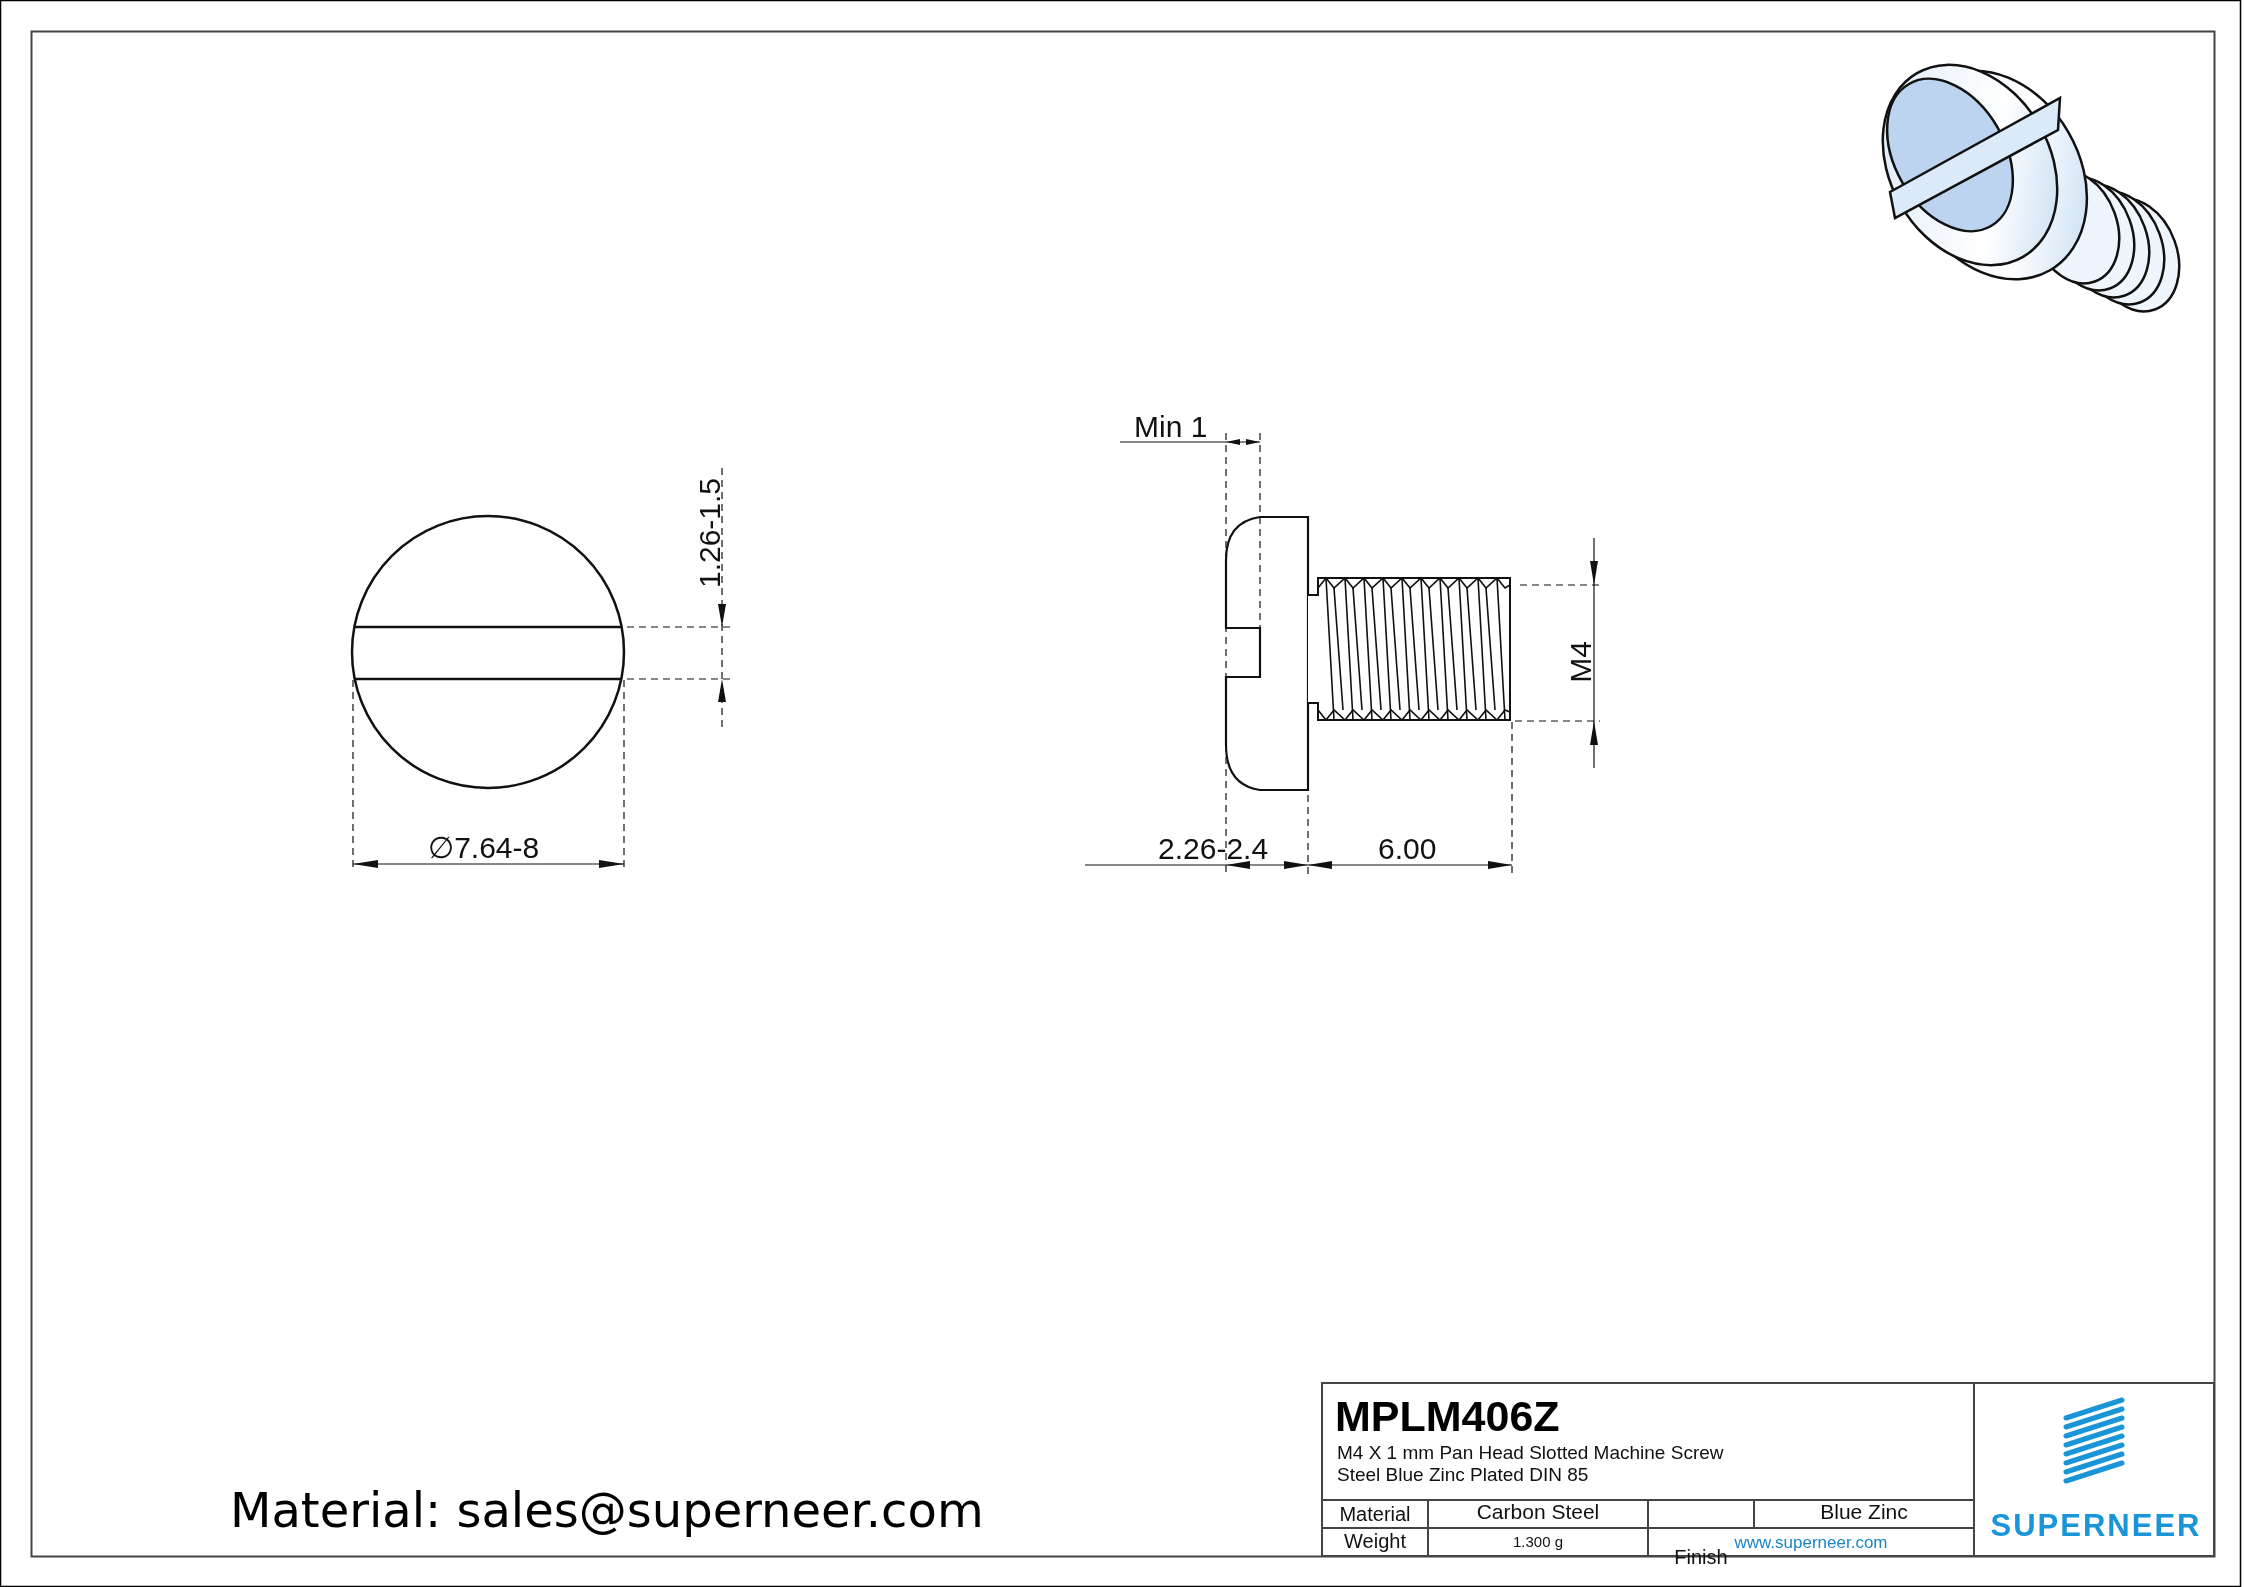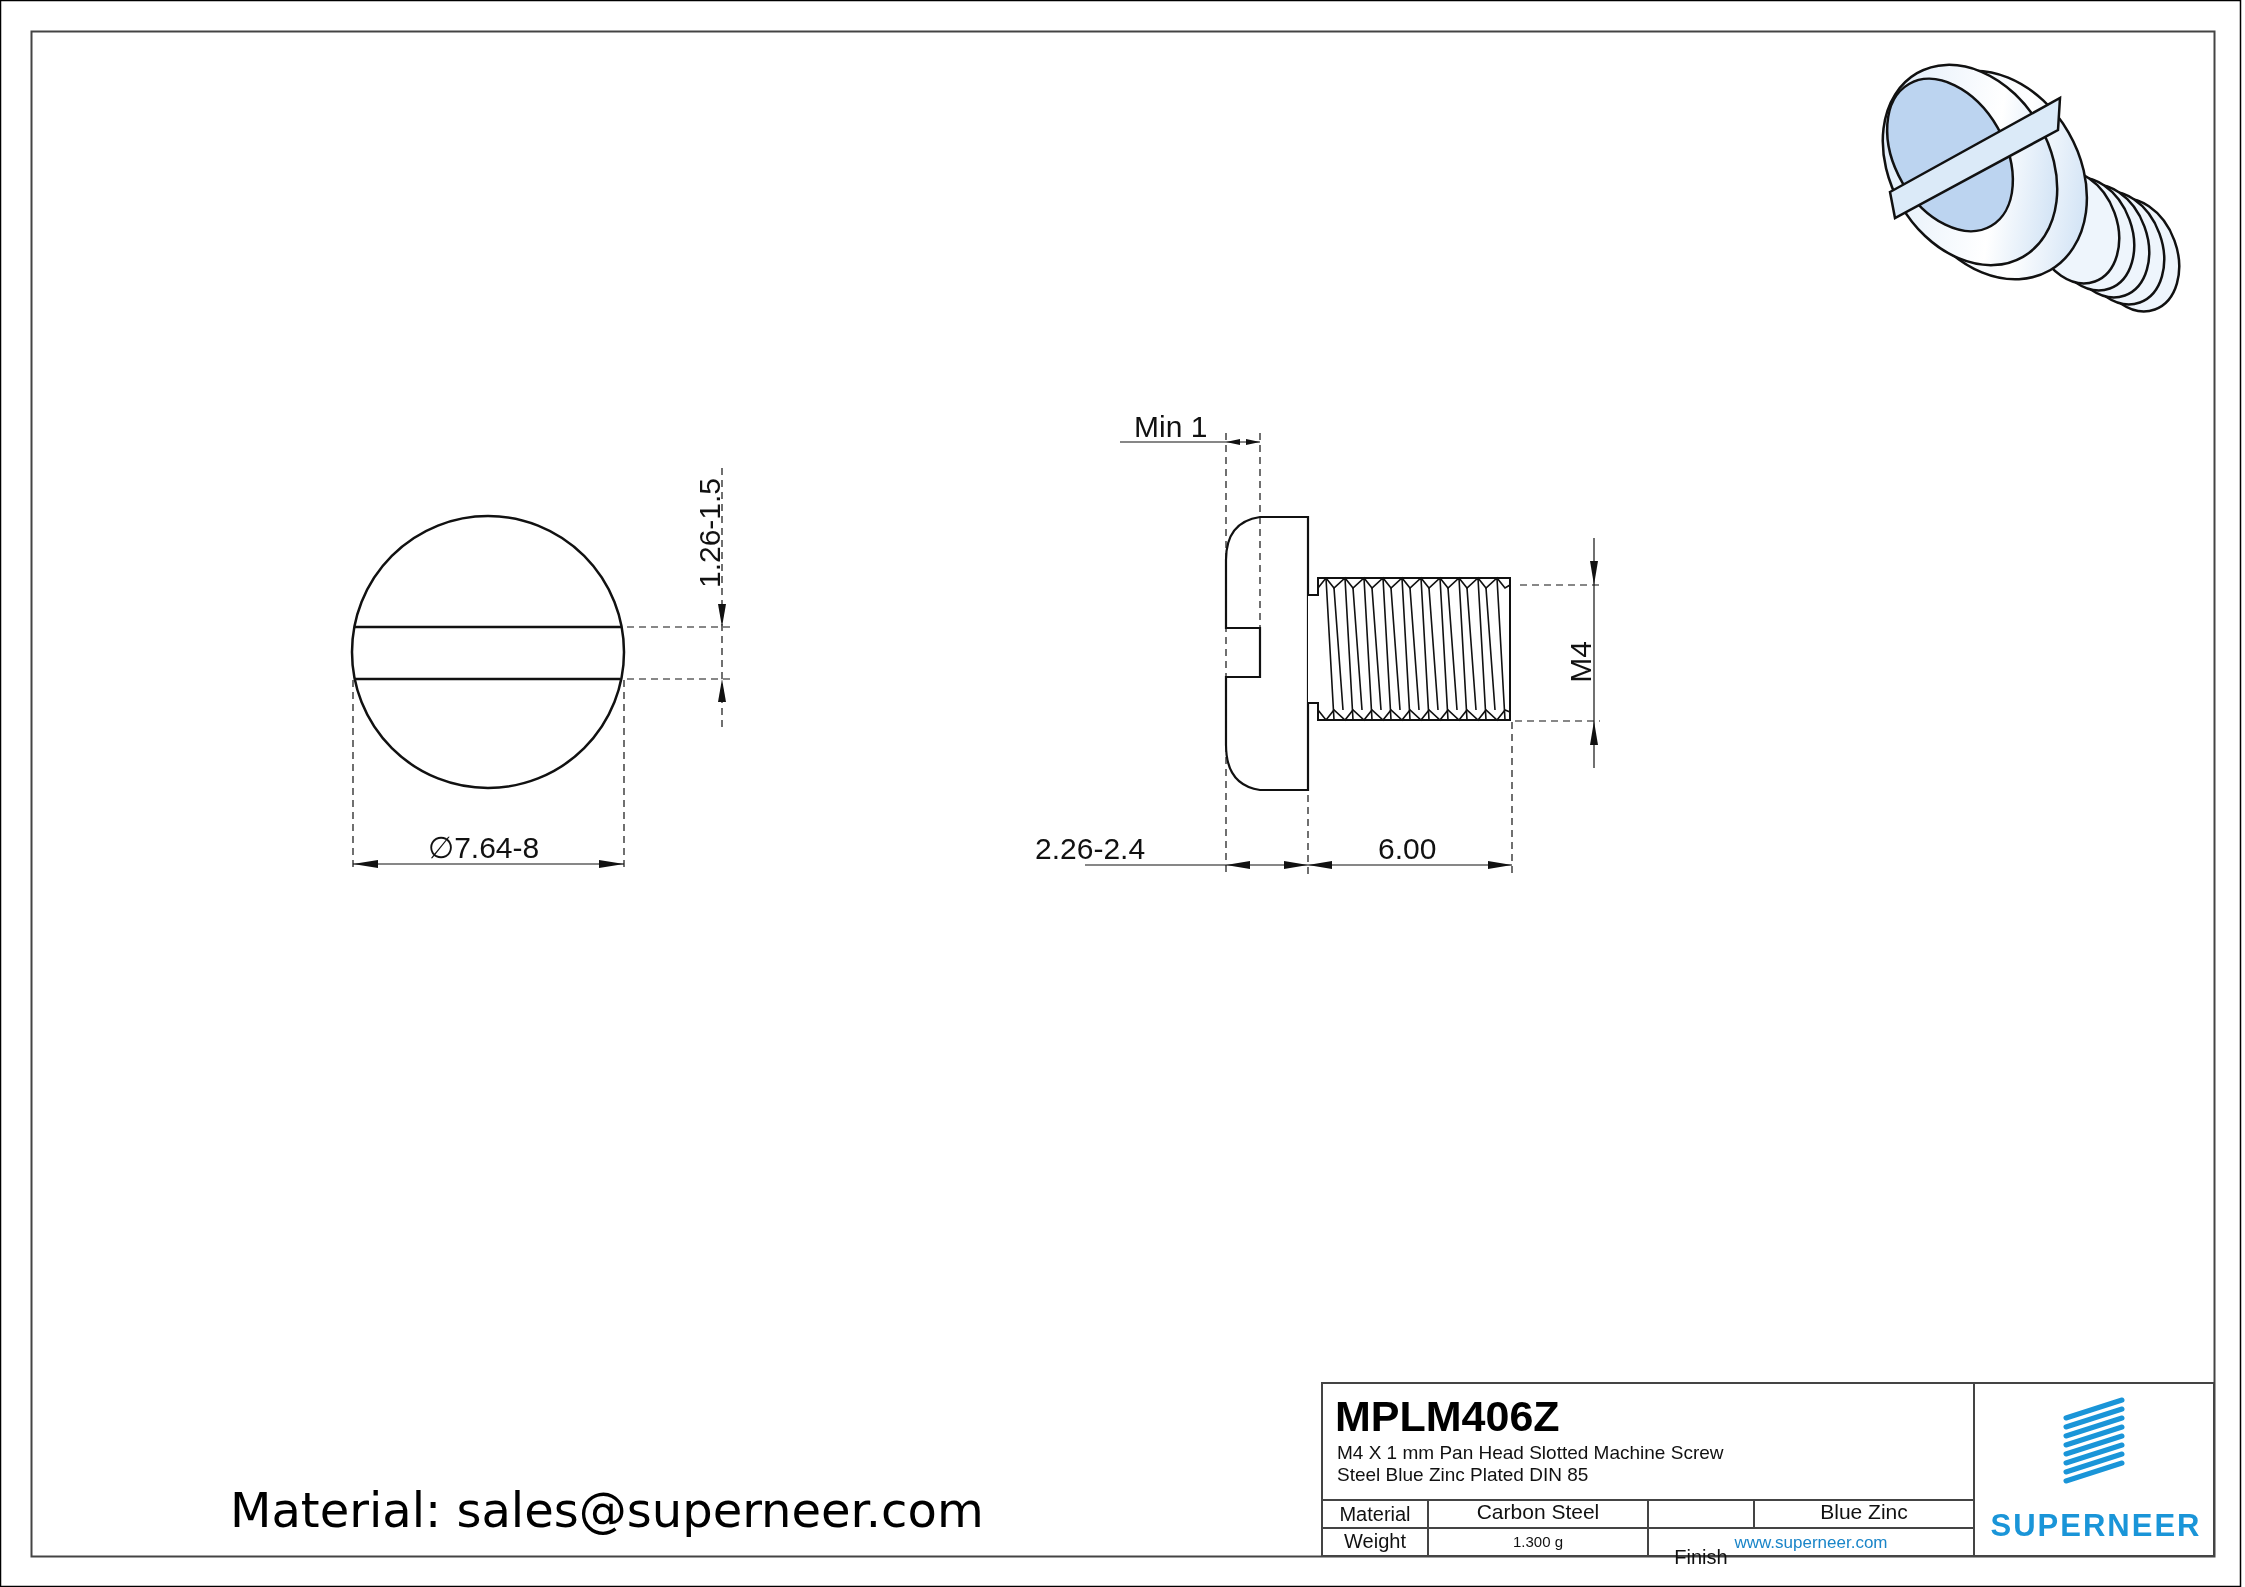--- a/index.html
+++ b/index.html
@@ -117,21 +117,21 @@
     <line x1="2066" y1="1454" x2="2122" y2="1436"></line>
     <line x1="2066" y1="1463" x2="2122" y2="1445"></line>
     <line x1="2066" y1="1472" x2="2122" y2="1454"></line>
     <line x1="2066" y1="1481" x2="2122" y2="1463"></line>
   </g>
 </svg>
 
 <div class="dim" style="left:428px;top:830px;">∅7.64-8</div>
 <div class="dim" style="left:655px;top:516px;transform:rotate(-90deg);transform-origin:center;">1.26-1.5</div>
 <div class="dim" style="left:1134px;top:391px;margin-top:19px;">Min 1</div>
-<div class="dim" style="left:1035px;top:832px;">2.26-2.4</div>
+<div class="dim" style="left:1158px;top:832px;">2.26-2.4</div>
 <div class="dim" style="left:1378px;top:832px;">6.00</div>
 <div class="dim" style="left:1560px;top:645px;transform:rotate(-90deg);transform-origin:center;">M4</div>
 
 <div id="contact">Material: sales@superneer.com</div>
 
 <div id="part-no" class="tb-text">MPLM406Z</div>
 <div id="desc1" class="tb-text">M4 X 1 mm  Pan Head Slotted Machine Screw</div>
 <div id="desc2" class="tb-text">Steel Blue Zinc Plated DIN 85</div>
 
 <div class="cell" style="left:1322px;top:1503px;width:106px;">Material</div>

